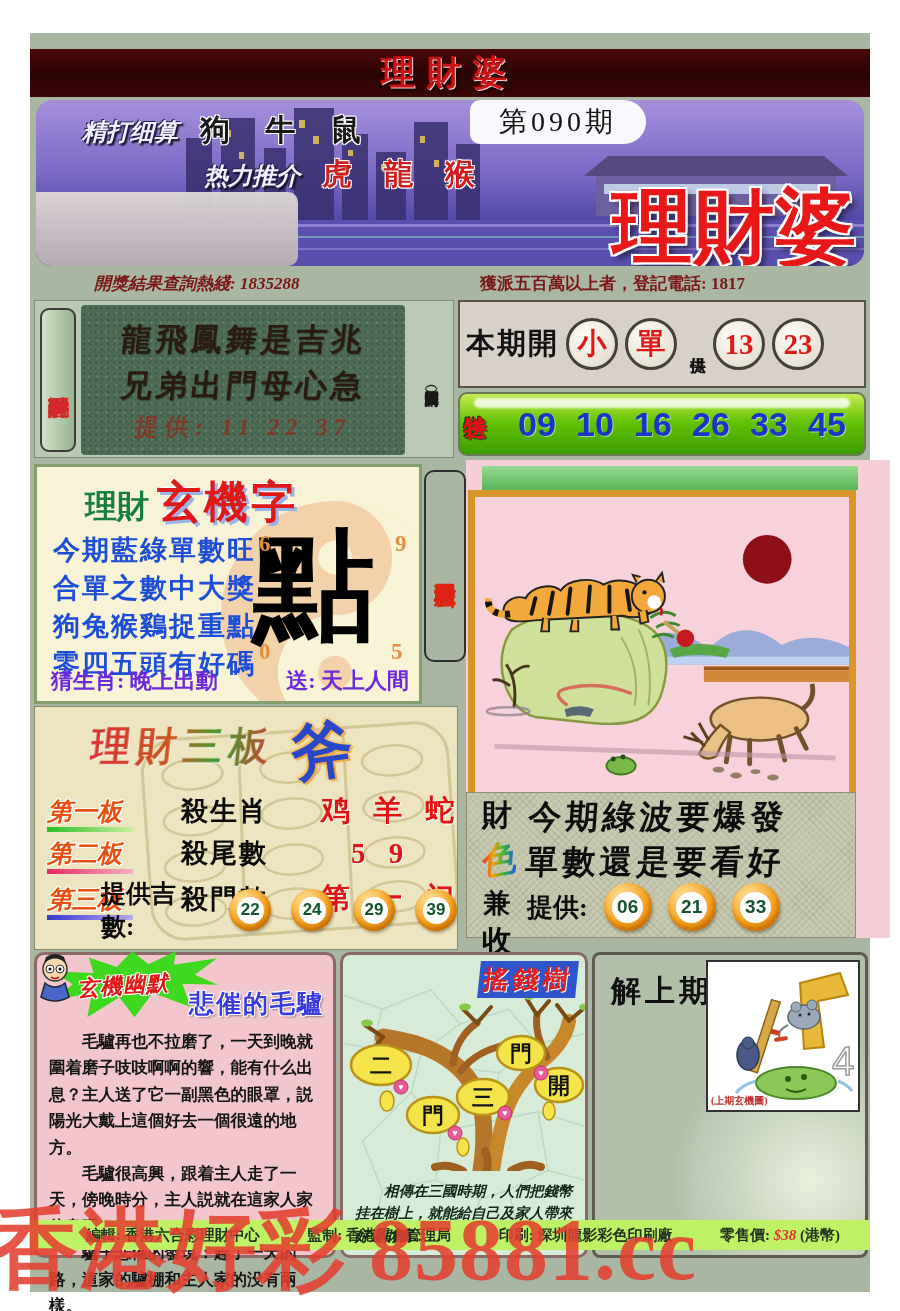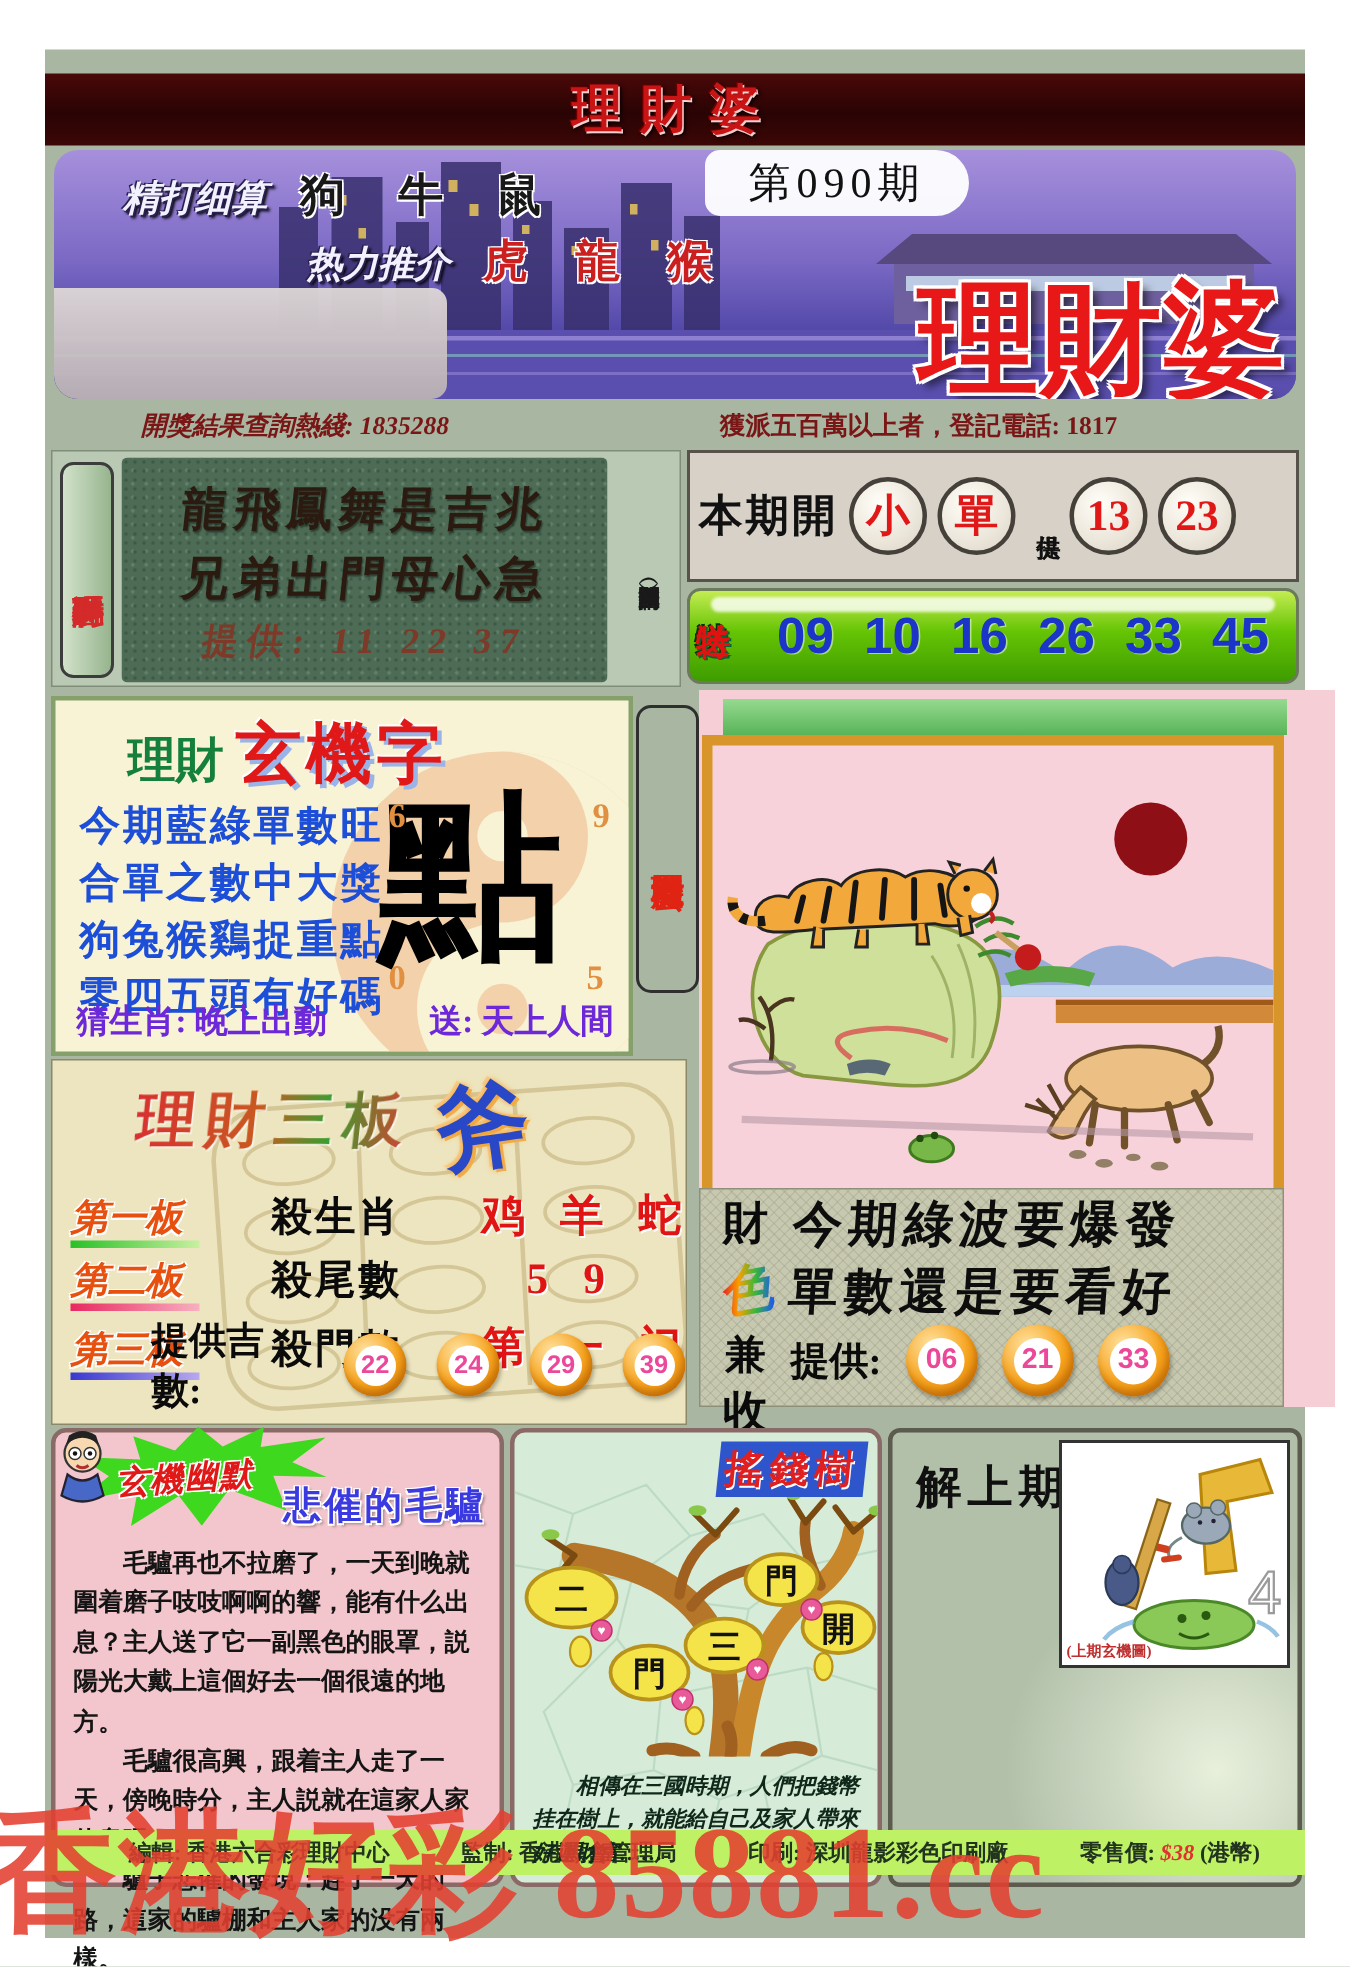--- a/index.html
+++ b/index.html
@@ -112,21 +112,21 @@
     -webkit-background-clip:text; background-clip:text; color:transparent; }
   .caise-lines { position:absolute; left:60px; top:2px; font-size:33px; font-weight:bold; color:#0d0d0d;
     line-height:45px; letter-spacing:4px; transform:skewX(-4deg); white-space:nowrap; }
   .caise-prov { position:absolute; left:60px; bottom:6px; display:flex; align-items:center; gap:16px; }
   .caise-prov .lbl { font-size:26px; font-weight:bold; color:#0a0a0a; }
   .ball { width:48px; height:48px; border-radius:50%;
     background:radial-gradient(circle at 35% 28%, #ffe2a0 0%, #f6a21c 55%, #dd7d00 100%);
     box-shadow:inset -2px -4px 5px rgba(150,70,0,.45), 1px 2px 3px rgba(0,0,0,.3);
     display:flex; align-items:center; justify-content:center; }
   .ball .num { width:31px; height:31px; border-radius:50%; background:#fff; display:flex; align-items:center; justify-content:center;
-    font-family:"Liberation Sans", sans-serif; font-weight:bold; font-size:19px; color:#ec4899; }
+    font-family:"Liberation Sans", sans-serif; font-weight:bold; font-size:19px; color:#14532d; }
   .ball.sm { width:42px; height:42px; } .ball.sm .num { width:27px; height:27px; font-size:17px; }
 
   
   .sanban { position:absolute; left:34px; top:706px; width:424px; height:244px; background:#ede5bf; border:1px solid #8a8a6a; overflow:hidden; }
   .sanban svg.abacus { position:absolute; right:-8px; top:12px; width:330px; height:230px; opacity:.8; }
   .sb-title { position:absolute; left:56px; top:2px; z-index:2; white-space:nowrap; }
   .sb-title .t1 { font-size:40px; font-weight:bold; letter-spacing:6px; transform:skewX(-6deg); display:inline-block;
     background:linear-gradient(90deg,#d83030,#c85a20 45%,#3a9e30 70%,#d84030);
     -webkit-background-clip:text; background-clip:text; color:transparent;
     filter:drop-shadow(1px 1px 0 rgba(255,255,255,.8)); }

